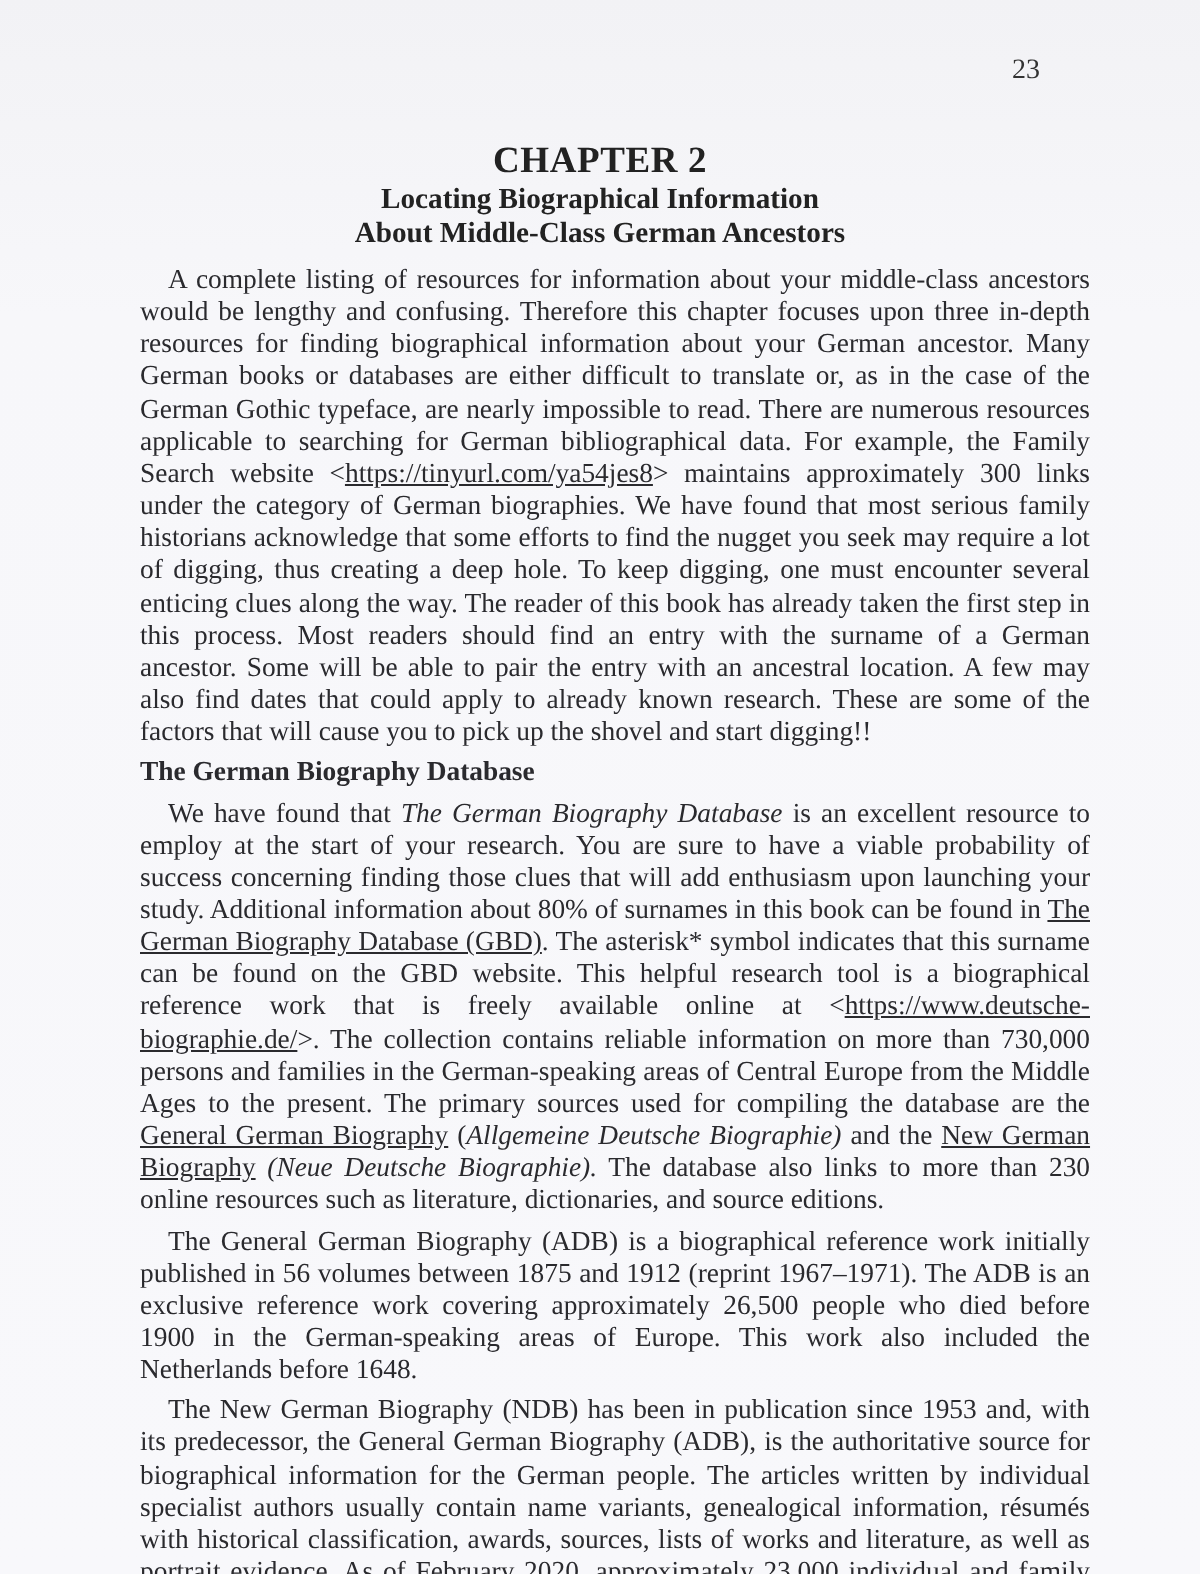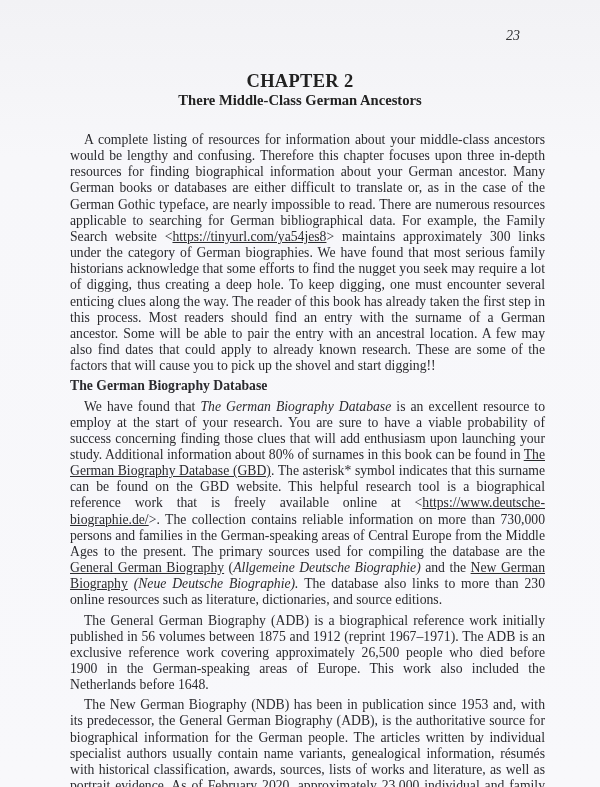--- a/index.html
+++ b/index.html
@@ -9,21 +9,21 @@
     font-family: "Liberation Serif", "DejaVu Serif", serif;
     color: #2a2a2e;
     position: relative;
   }
   .page {
     position: absolute; left: 0; top: 0; width: 600px; height: 787px;
     background: linear-gradient(180deg, #f2f2f5 0%, #f7f7fa 20%, #f8f8fb 100%);
   }
   .page-number {
     position: absolute; top: 28px; right: 80px;
-    font-size: 14px; color: #333; font-style: italic;
+    font-size: 14px; color: #333;
   }
   .chapter {
     position: absolute; top: 71px; left: 0; width: 600px;
     text-align: center; font-weight: bold; font-size: 18.5px; letter-spacing: 0.3px;
     color: #222;
   }
   .subtitle {
     position: absolute; top: 92px; left: 0; width: 600px;
     text-align: center; font-weight: bold; font-size: 14.6px; line-height: 16.5px;
     color: #222;
@@ -39,21 +39,22 @@
   .i { font-style: italic; }
   .gap { margin-top: 3px !important; }
 </style>
 </head>
 <body>
 
 <div class="page">
   <div class="page-number">23</div>
   <div class="chapter">CHAPTER  2</div>
   <div class="subtitle">
-    <div>There Middle-Class German Ancestors</div>
+    <div>Locating Biographical Information</div>
+    <div>About Middle-Class German Ancestors</div>
   </div>
 
   <div class="body">
     <p class="indent"><span>A complete listing of resources for information about your middle-class ancestors would be lengthy and confusing.  Therefore this chapter focuses upon three in-depth resources for finding biographical information about your German ancestor.  Many German books or databases are either difficult to translate or, as in the case of the German Gothic typeface, are nearly impossible to read.  There are numerous resources applicable to searching for German bibliographical data.  For example, the Family Search website &lt;</span><span class="u">https://tinyurl.com/ya54jes8</span><span>&gt; maintains approximately 300 links under the category of German biographies.  We have found that most serious family historians acknowledge that some efforts to find the nugget you seek may require a lot of digging, thus creating a deep hole.  To keep digging, one must encounter several enticing clues along the way.  The reader of this book has already taken the first step in this process.  Most readers should find an entry with the surname of a German ancestor.  Some will be able to pair the entry with an ancestral location.  A few may also find dates that could apply to already known research.  These are some of the factors that will cause you to pick up the shovel and start digging!!</span></p>
 
     <p class="heading">The German Biography Database</p>
 
     <p class="indent"><span>We have found that </span><span class="i">The German Biography Database</span><span> is an excellent resource to employ at the start of your research.  You are sure to have a viable probability of success concerning finding those clues that will add enthusiasm upon launching your study.  Additional information about 80% of surnames in this book can be found in </span><span class="u">The German Biography Database (GBD)</span><span>.  The asterisk* symbol indicates that this surname can be found on the GBD website.  This helpful research tool is a biographical reference work that is freely available online at &lt;</span><span class="u">https://www.deutsche-biographie.de/</span><span>&gt;.  The collection contains reliable information on more than 730,000 persons and families in the German-speaking areas of Central Europe from the Middle Ages to the present.  The primary sources used for compiling the database are the </span><span class="u">General German Biography</span><span> (</span><span class="i">Allgemeine Deutsche Biographie)</span><span> and the </span><span class="u">New German Biography</span><span> </span><span class="i">(Neue Deutsche Biographie).</span><span>  The database also links to more than 230 online resources such as literature, dictionaries, and source editions.</span></p>
 
     <p class="indent gap">The General German Biography (ADB) is a biographical reference work initially published in 56 volumes between 1875 and 1912 (reprint 1967–1971).  The ADB is an exclusive reference work covering approximately 26,500 people who died before 1900 in the German-speaking areas of Europe.  This work also included the Netherlands before 1648.</p>

